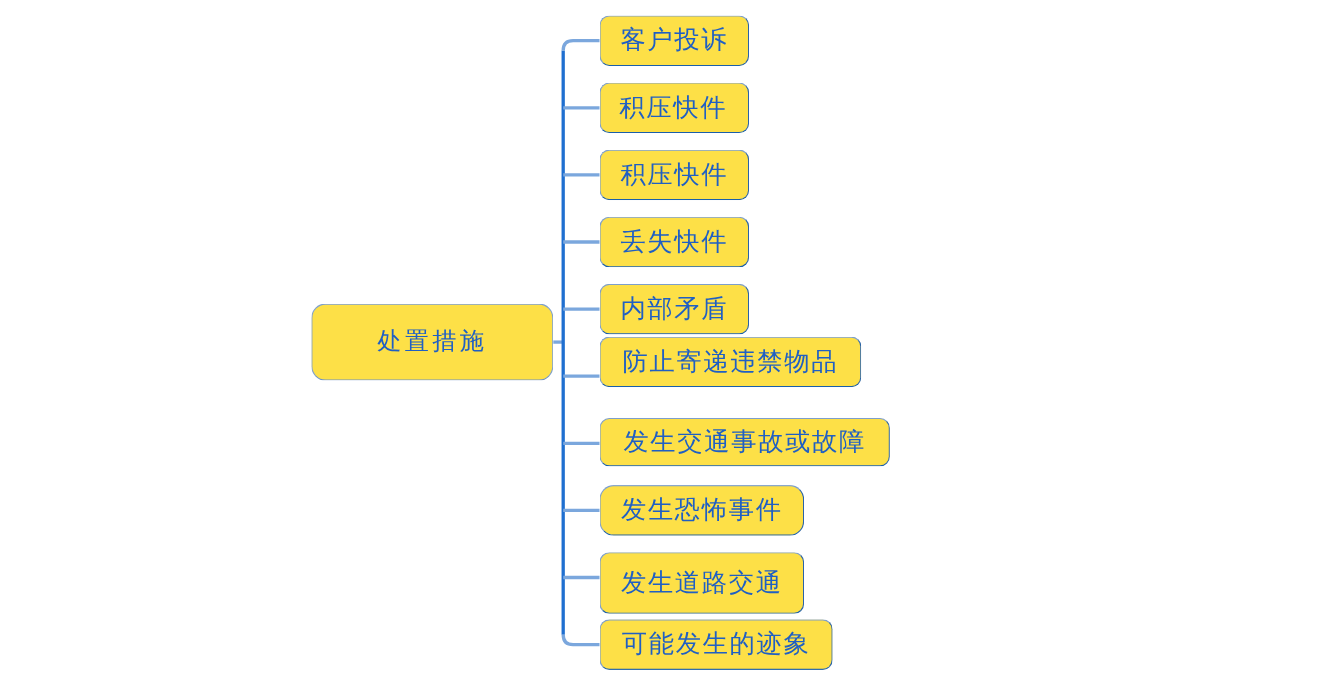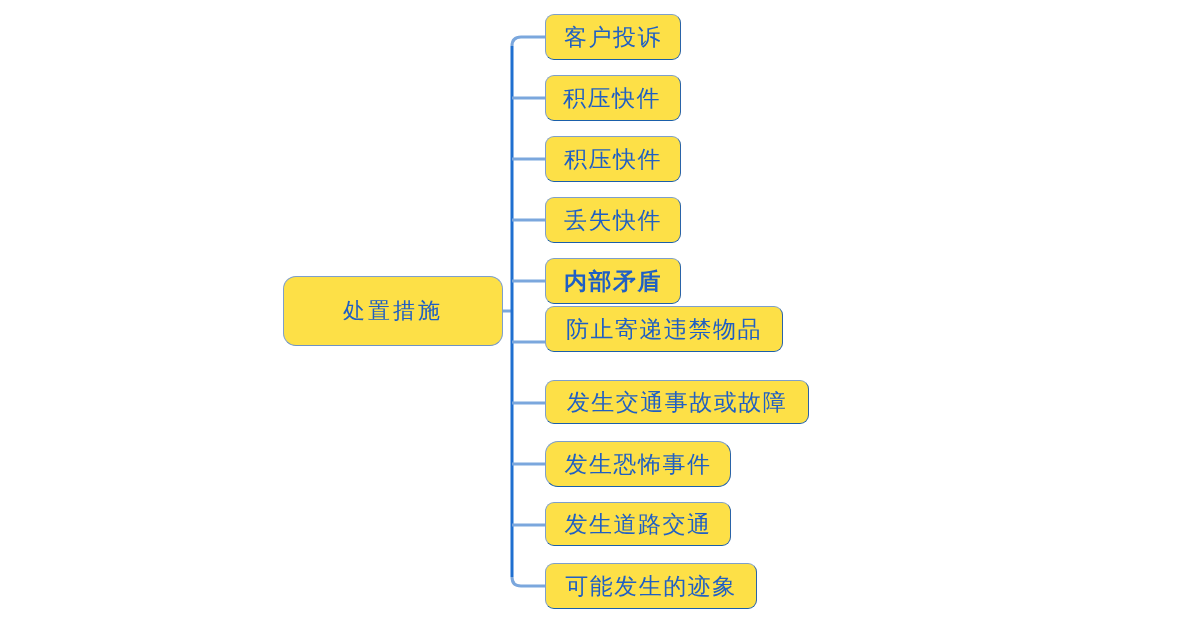--- a/index.html
+++ b/index.html
@@ -88,33 +88,33 @@
       </div>
       <div class="node node-child" style="left: 545px; top: 75px; width: 136px; height: 46px; padding-left: 11px;">
         <span class="node-label">积压快件</span>
       </div>
       <div class="node node-child" style="left: 545px; top: 136px; width: 136px; height: 46px;">
         <span class="node-label">积压快件</span>
       </div>
       <div class="node node-child" style="left: 545px; top: 197px; width: 136px; height: 46px;">
         <span class="node-label">丢失快件</span>
       </div>
-      <div class="node node-child" style="left: 545px; top: 258px; width: 136px; height: 46px; font-weight: bold;">
+      <div class="node node-child" style="left: 545px; top: 258px; width: 136px; height: 46px;">
         <span class="node-label">内部矛盾</span>
       </div>
       <div class="node node-child" style="left: 545px; top: 306px; width: 238px; height: 46px;">
         <span class="node-label">防止寄递违禁物品</span>
       </div>
       <div class="node node-child" style="left: 545px; top: 380px; width: 264px; height: 44px;">
         <span class="node-label">发生交通事故或故障</span>
       </div>
       <div class="node node-child" style="left: 545px; top: 441px; width: 186px; height: 46px; border-radius: 13px;">
         <span class="node-label">发生恐怖事件</span>
       </div>
-      <div class="node node-child" style="left: 545px; top: 502px; width: 186px; height: 44px;">
+      <div class="node node-child" style="left: 545px; top: 502px; width: 186px; height: 56px;">
         <span class="node-label">发生道路交通</span>
       </div>
       <div class="node node-child" style="left: 545px; top: 563px; width: 212px; height: 46px;">
         <span class="node-label">可能发生的迹象</span>
       </div>
     </div>
 
 </div>
 
 </body></html>

